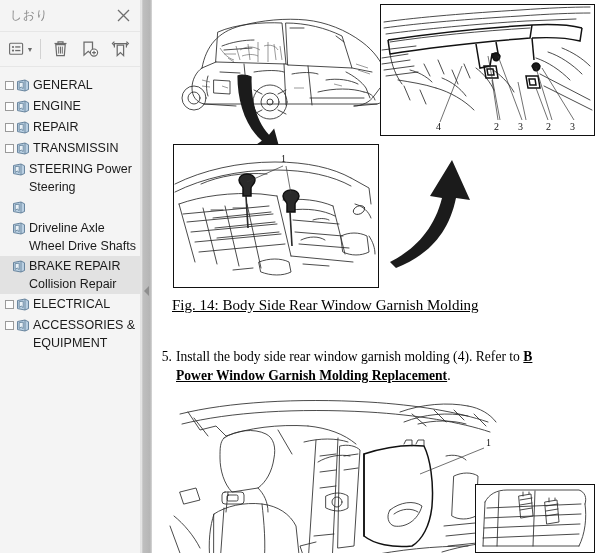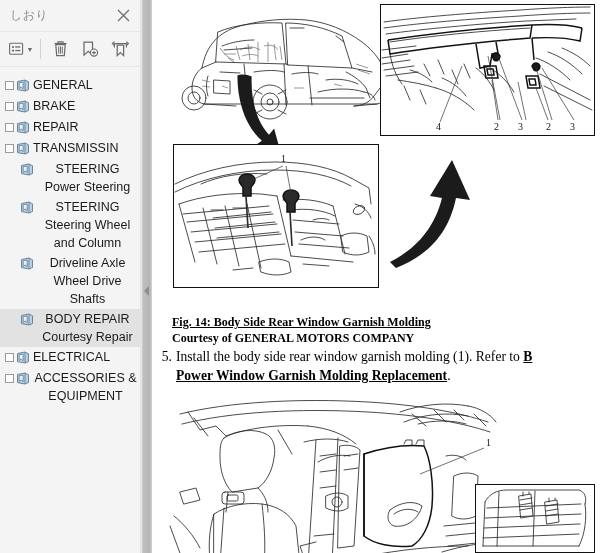--- a/index.html
+++ b/index.html
@@ -26,30 +26,30 @@
   #sb-toolbar{height:36px;flex:0 0 36px;display:flex;align-items:center;
     padding-left:6px;box-sizing:border-box;border-top:1px solid #e6e6e6;
     border-bottom:1px solid #e6e6e6;background:#f4f4f4;}
   .tb-btn{width:30px;height:30px;display:flex;align-items:center;justify-content:center;
     cursor:pointer;color:#6b6b6b;position:relative;}
   .tb-sep{width:1px;height:20px;background:#d2d2d2;margin:0 4px;}
   .caret{font-size:7px;margin-left:1px;color:#6b6b6b;line-height:1;}
 
   #sb-tree{flex:1;overflow:hidden;padding-top:8px;}
   .tree-item{display:flex;align-items:flex-start;padding:1px 2px 1px 4px;
-    cursor:pointer;min-height:19px;text-align:center;}
+    cursor:pointer;min-height:19px;}
   .tree-item.selected{background:#e2e2e2;}
   .expander{width:11px;height:17px;flex:0 0 11px;display:flex;align-items:center;
     justify-content:center;margin-top:1px;}
   .expbox{width:7px;height:7px;border:1px solid #9a9a9a;background:#fdfdfd;}
   .bm-ico{width:15px;height:17px;flex:0 0 15px;margin-right:3px;margin-top:1px;
     display:flex;align-items:center;justify-content:center;}
   .tree-label{font-size:12.5px;color:#1a1a1a;line-height:18px;
     word-wrap:break-word;max-width:112px;}
-  .tree-item.nested{padding-left:8px;}
+  .tree-item.nested{padding-left:0;}
   .tree-item.nested .expander{visibility:hidden;}
 
   
   #splitter{width:11px;flex:0 0 11px;background:linear-gradient(to right,#f1f1f1 0%,#bfbfbf 18%,#b6b6b6 82%,#d8d8d8 100%);
     position:relative;height:553px;}
   #splitter-handle{position:absolute;left:2px;top:285px;width:7px;height:12px;
     display:flex;align-items:center;justify-content:center;cursor:pointer;}
 
   
   #doc{flex:1;height:553px;background:#ffffff;position:relative;overflow:hidden;}
@@ -60,22 +60,22 @@
   svg.art{position:absolute;left:0;top:0;overflow:visible;}
   .ln{fill:none;stroke:#2b2b2b;stroke-width:.85;stroke-linejoin:round;stroke-linecap:round;}
   .ln-t{fill:none;stroke:#555;stroke-width:.6;}
   .ln-h{fill:none;stroke:#111;stroke-width:1.5;}
   .fillblk{fill:#1b1b1b;}
   .callout{font-family:"Liberation Serif",serif;font-size:10px;fill:#111;}
   .leader{fill:none;stroke:#333;stroke-width:.7;}
 
   
   #caption{position:absolute;left:20px;top:297px;width:420px;
-    font-family:"Liberation Serif",serif;font-weight:bold;font-size:12px;
-    line-height:16px;color:#000;margin-top:17px;}
+    font-family:"Liberation Serif",serif;font-weight:normal;font-size:15px;
+    line-height:16px;color:#000;}
   #caption .l1{text-decoration:underline;display:block;}
   #caption .l2{display:block;}
   #step{position:absolute;left:0px;top:347px;width:470px;
     font-family:"Liberation Serif",serif;font-size:13.6px;line-height:19px;color:#000;}
   #step .num{position:absolute;left:-2px;top:0;width:22px;text-align:right;}
   #step .txt{display:block;margin-left:24px;}
   #step b{font-weight:bold;text-decoration:underline;}
   #step .tail{text-decoration:none;font-weight:normal;}
 </style>
 </head>
@@ -153,21 +153,21 @@
           <div class="expander">
             <div class="expbox"></div>
           </div>
           <div class="bm-ico">
             <svg width="14" height="13" viewBox="0 0 14 13">
               <path d="M1.5 2.5 L9 1 L12.5 2.8 L12.5 10.5 L9 12 L1.5 10.6 Z" fill="#b9cfe2" stroke="#5d7c96" stroke-width="0.9"></path>
               <path d="M9 1 L9 12" stroke="#5d7c96" stroke-width="0.8"></path>
               <path d="M3.2 3.6 L3.2 9.4 L5.2 8 L7.2 9.6 L7.2 3.2 Z" fill="#e9f1f7" stroke="#5d7c96" stroke-width="0.8"></path>
             </svg>
           </div>
-          <div class="tree-label">BRAKE</div>
+          <div class="tree-label">ENGINE</div>
         </div>
         <div class="tree-item">
           <div class="expander">
             <div class="expbox"></div>
           </div>
           <div class="bm-ico">
             <svg width="14" height="13" viewBox="0 0 14 13">
               <path d="M1.5 2.5 L9 1 L12.5 2.8 L12.5 10.5 L9 12 L1.5 10.6 Z" fill="#b9cfe2" stroke="#5d7c96" stroke-width="0.9"></path>
               <path d="M9 1 L9 12" stroke="#5d7c96" stroke-width="0.8"></path>
               <path d="M3.2 3.6 L3.2 9.4 L5.2 8 L7.2 9.6 L7.2 3.2 Z" fill="#e9f1f7" stroke="#5d7c96" stroke-width="0.8"></path>
@@ -201,21 +201,20 @@
         </div>
         <div class="tree-item nested">
           <div class="expander"></div>
           <div class="bm-ico">
             <svg width="14" height="13" viewBox="0 0 14 13">
               <path d="M1.5 2.5 L9 1 L12.5 2.8 L12.5 10.5 L9 12 L1.5 10.6 Z" fill="#b9cfe2" stroke="#5d7c96" stroke-width="0.9"></path>
               <path d="M9 1 L9 12" stroke="#5d7c96" stroke-width="0.8"></path>
               <path d="M3.2 3.6 L3.2 9.4 L5.2 8 L7.2 9.6 L7.2 3.2 Z" fill="#e9f1f7" stroke="#5d7c96" stroke-width="0.8"></path>
             </svg>
           </div>
-          <div class="tree-label">STEERING Steering Wheel and Column</div>
         </div>
         <div class="tree-item nested">
           <div class="expander"></div>
           <div class="bm-ico">
             <svg width="14" height="13" viewBox="0 0 14 13">
               <path d="M1.5 2.5 L9 1 L12.5 2.8 L12.5 10.5 L9 12 L1.5 10.6 Z" fill="#b9cfe2" stroke="#5d7c96" stroke-width="0.9"></path>
               <path d="M9 1 L9 12" stroke="#5d7c96" stroke-width="0.8"></path>
               <path d="M3.2 3.6 L3.2 9.4 L5.2 8 L7.2 9.6 L7.2 3.2 Z" fill="#e9f1f7" stroke="#5d7c96" stroke-width="0.8"></path>
             </svg>
           </div>
@@ -223,21 +222,21 @@
         </div>
         <div class="tree-item selected nested">
           <div class="expander"></div>
           <div class="bm-ico">
             <svg width="14" height="13" viewBox="0 0 14 13">
               <path d="M1.5 2.5 L9 1 L12.5 2.8 L12.5 10.5 L9 12 L1.5 10.6 Z" fill="#b9cfe2" stroke="#5d7c96" stroke-width="0.9"></path>
               <path d="M9 1 L9 12" stroke="#5d7c96" stroke-width="0.8"></path>
               <path d="M3.2 3.6 L3.2 9.4 L5.2 8 L7.2 9.6 L7.2 3.2 Z" fill="#e9f1f7" stroke="#5d7c96" stroke-width="0.8"></path>
             </svg>
           </div>
-          <div class="tree-label">BODY REPAIR Courtesy Repair</div>
+          <div class="tree-label">BRAKE REPAIR Collision Repair</div>
         </div>
         <div class="tree-item">
           <div class="expander">
             <div class="expbox"></div>
           </div>
           <div class="bm-ico">
             <svg width="14" height="13" viewBox="0 0 14 13">
               <path d="M1.5 2.5 L9 1 L12.5 2.8 L12.5 10.5 L9 12 L1.5 10.6 Z" fill="#b9cfe2" stroke="#5d7c96" stroke-width="0.9"></path>
               <path d="M9 1 L9 12" stroke="#5d7c96" stroke-width="0.8"></path>
               <path d="M3.2 3.6 L3.2 9.4 L5.2 8 L7.2 9.6 L7.2 3.2 Z" fill="#e9f1f7" stroke="#5d7c96" stroke-width="0.8"></path>
@@ -451,26 +450,25 @@
         <text class="callout" x="108" y="18">1</text>
       </svg>
 
       <svg class="art" width="110" height="130" viewBox="0 0 110 130" style="left:234px;top:140px;">
         <path class="fillblk" d="M4 122 C28 110 48 90 56 58 L44 56 L66 20 L84 60 L70 58
                  C62 96 40 116 10 128 Z"></path>
       </svg>
 
       <div id="caption">
         <span class="l1">Fig. 14: Body Side Rear Window Garnish Molding</span>
-        <span class="l2">Courtesy of GENERAL MOTORS COMPANY</span>
       </div>
 
       <div id="step">
         <span class="num">5.</span>
-        <span class="txt"><span>Install the body side rear window garnish molding (1). Refer to </span><b>B</b><br><b>Power Window Garnish Molding Replacement</b><span class="tail">.</span></span>
+        <span class="txt"><span>Install the body side rear window garnish molding (4). Refer to </span><b>B</b><br><b>Power Window Garnish Molding Replacement</b><span class="tail">.</span></span>
       </div>
 
       <svg class="art" width="340" height="170" viewBox="0 0 340 170" style="left:16px;top:396px;">
         <g class="ln">
 
           <path d="M12 18 C60 6 130 2 200 6 C250 9 290 16 320 26"></path>
           <path d="M14 28 C62 16 130 12 200 16 C250 19 292 26 322 36"></path>
           <path d="M20 16 L32 34 L48 30 L58 40"></path>
           <path d="M26 22 L40 40"></path>
           <path d="M58 40 C80 32 110 28 140 30"></path>

